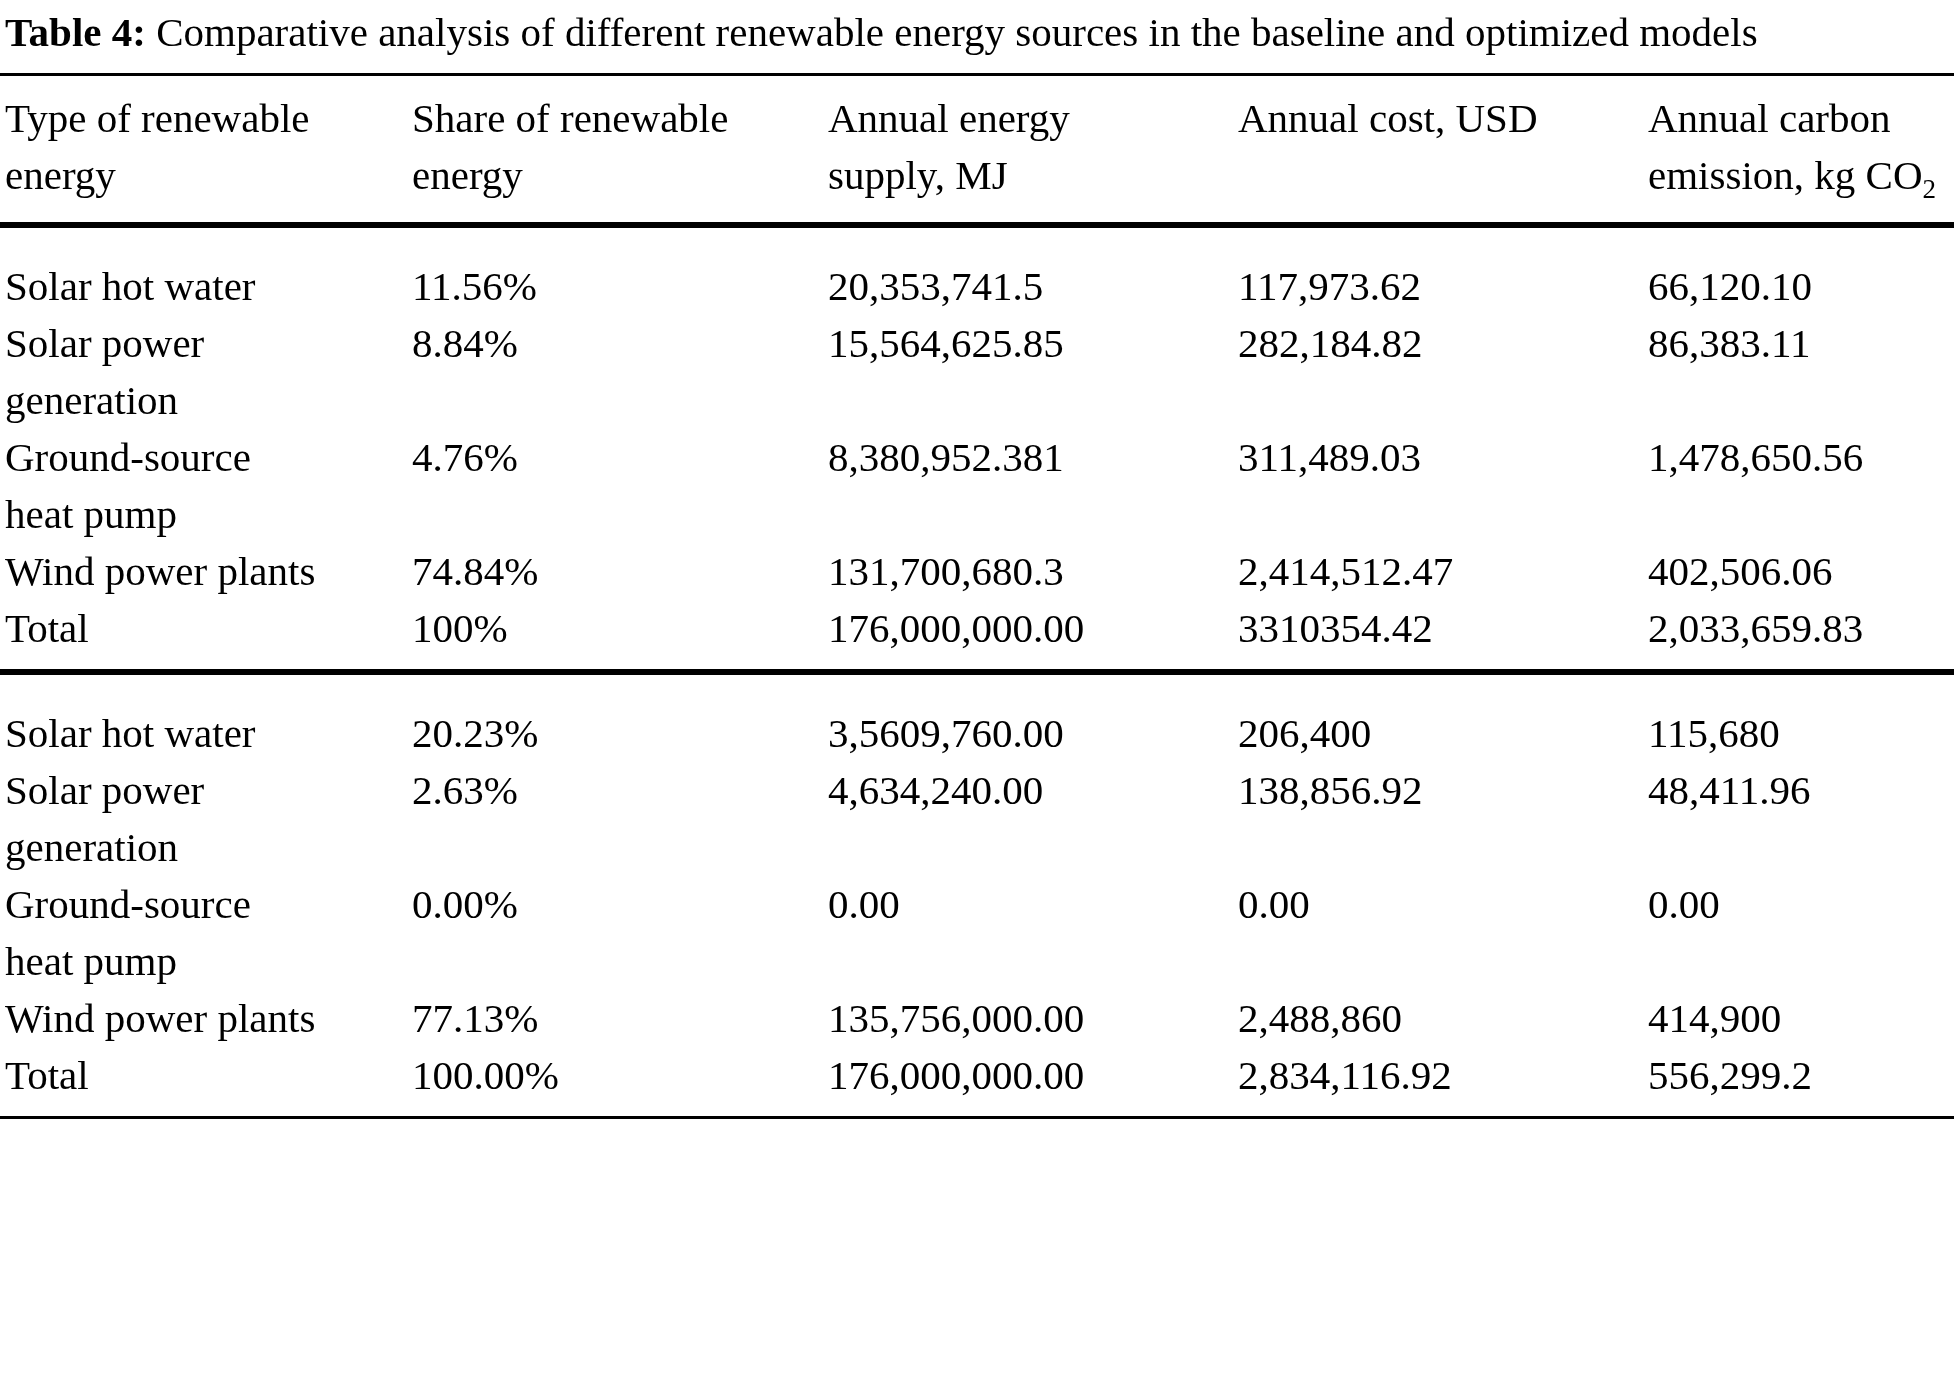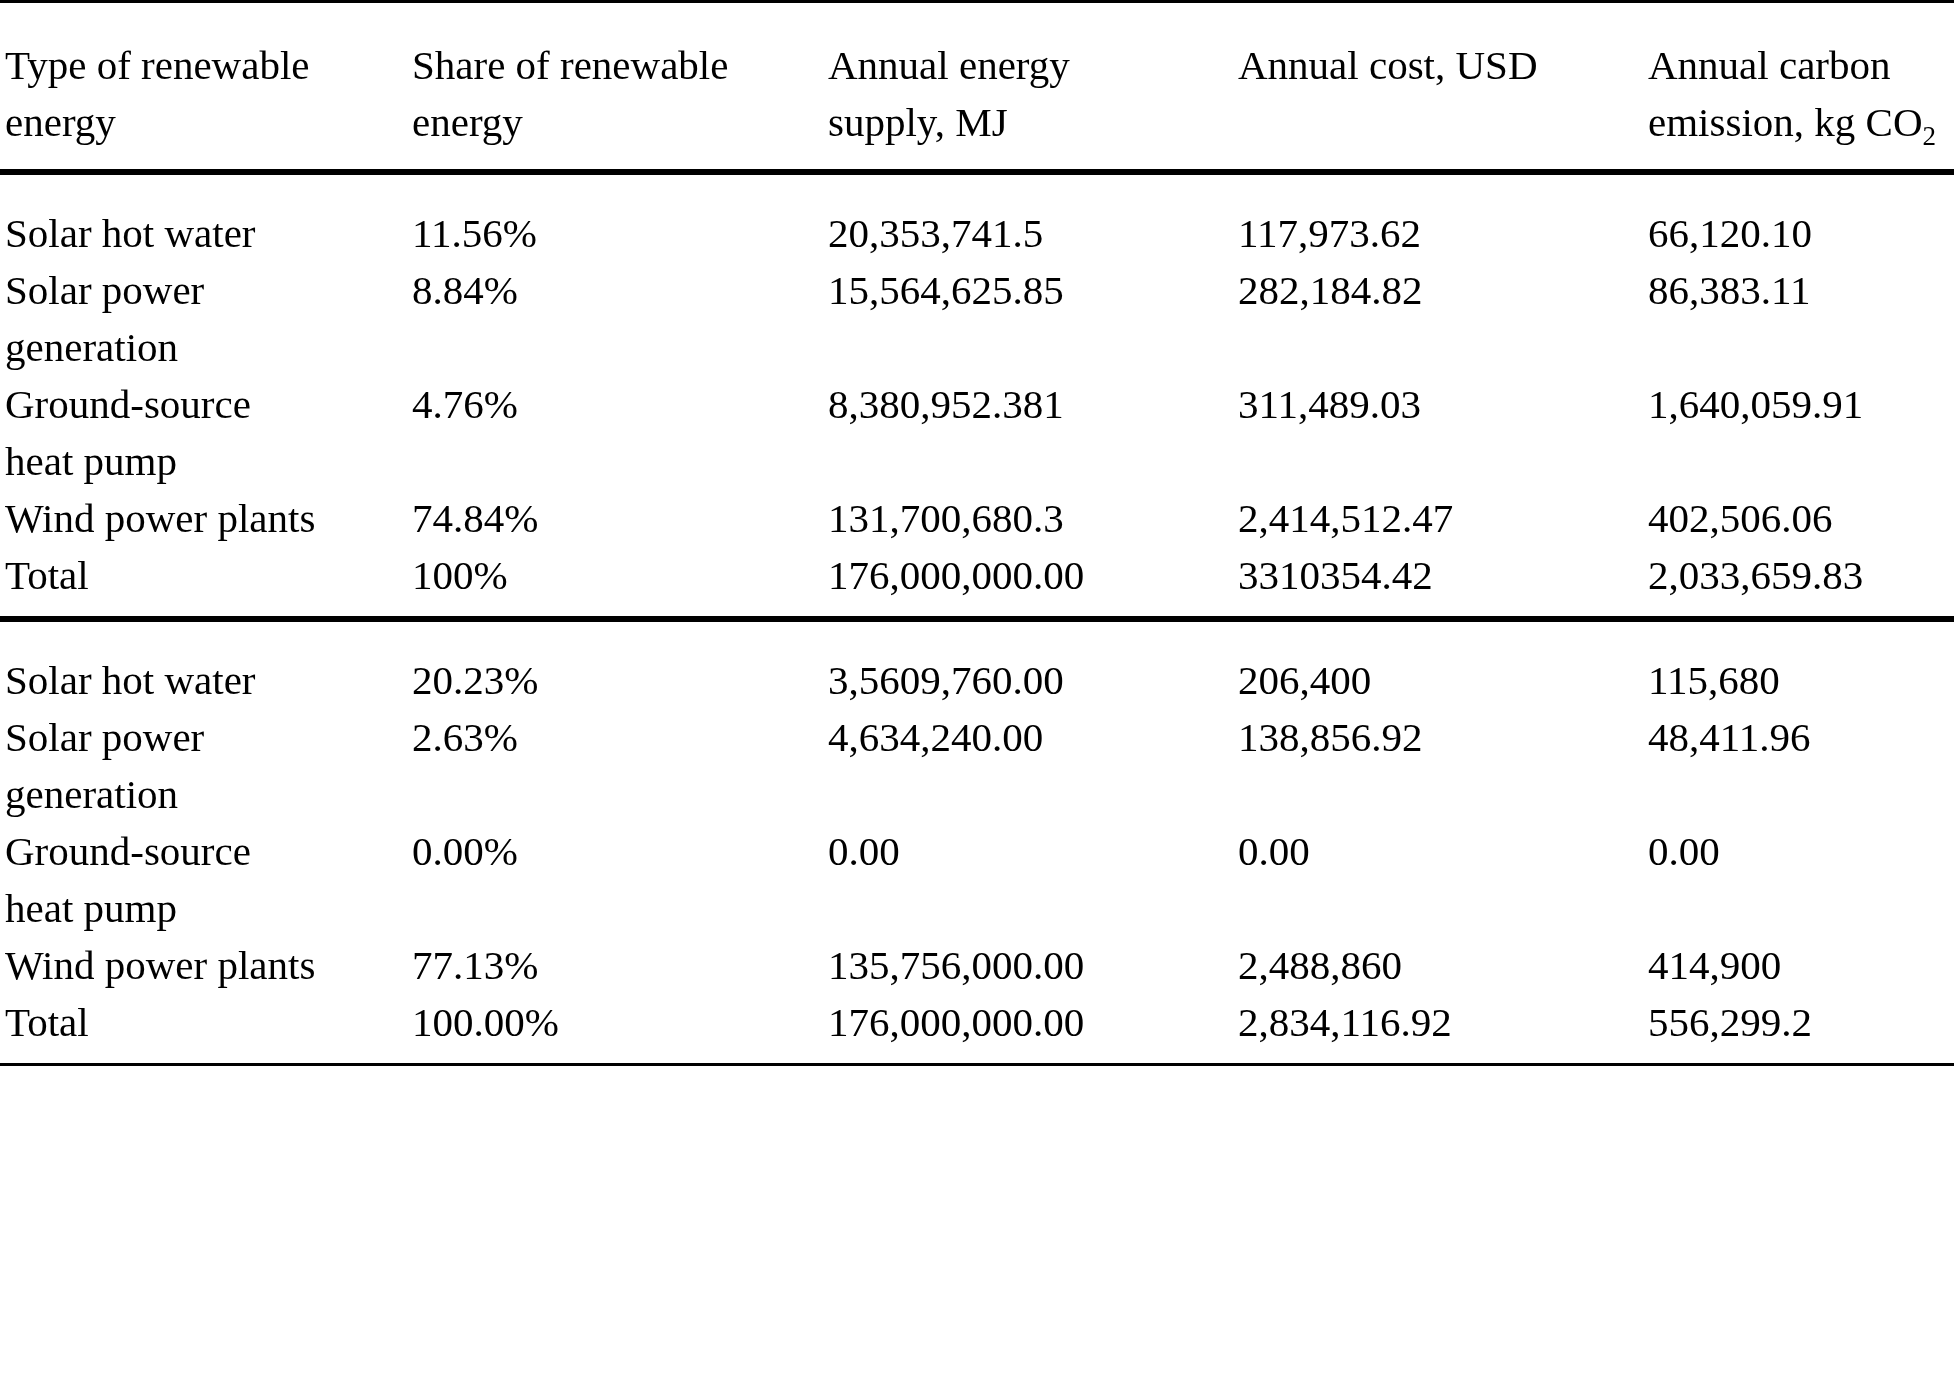--- a/index.html
+++ b/index.html
@@ -25,21 +25,21 @@
   .caption .bold { font-weight: bold; }
   .rule {
     height: 0;
     border-top: 3px solid #000000;
   }
   .grid {
     display: grid;
     grid-template-columns: 412px 416px 410px 410px 306px;
     align-items: start;
   }
-  .grid.header { padding: 14px 16px 18px 0; margin-top: 20px; }
+  .grid.header { padding: 14px 16px 18px 0; }
   .grid.body   { padding: 10px 0 12px 0; margin-top: 20px; }
   .row { display: contents; }
   .cell { box-sizing: border-box; }
   .cell.c1 { padding-left: 5px; padding-right: 95px; }
   .cell.c2 { padding-right: 60px; }
   .cell.c3 { padding-right: 50px; }
   .cell.c4 { padding-right: 110px; }
   .cell.c5 { padding-right: 4px; }
   .section-title {
     font-weight: bold;
@@ -48,20 +48,24 @@
   sub {
     font-size: 0.66em;
     line-height: 0;
   }
 </style>
 </head>
 <body>
 
 <div class="page">
 
+  <div class="caption">
+    <span class="bold">Table 4:</span>
+    <span>Comparative analysis of different renewable energy sources in the baseline and optimized models</span>
+  </div>
 
   <div class="rule"></div>
 
   <div class="grid header">
     <div class="row">
       <div class="cell c1">Type of renewable energy</div>
       <div class="cell c2">Share of renewable energy</div>
       <div class="cell c3">Annual energy supply, MJ</div>
       <div class="cell c4">Annual cost, USD</div>
       <div class="cell c5"><span>Annual carbon emission, kg CO</span><sub>2</sub></div>
@@ -86,21 +90,21 @@
       <div class="cell c2">8.84%</div>
       <div class="cell c3">15,564,625.85</div>
       <div class="cell c4">282,184.82</div>
       <div class="cell c5">86,383.11</div>
     </div>
     <div class="row">
       <div class="cell c1">Ground-source heat pump</div>
       <div class="cell c2">4.76%</div>
       <div class="cell c3">8,380,952.381</div>
       <div class="cell c4">311,489.03</div>
-      <div class="cell c5">1,640,059.91</div>
+      <div class="cell c5">1,478,650.56</div>
     </div>
     <div class="row">
       <div class="cell c1">Wind power plants</div>
       <div class="cell c2">74.84%</div>
       <div class="cell c3">131,700,680.3</div>
       <div class="cell c4">2,414,512.47</div>
       <div class="cell c5">402,506.06</div>
     </div>
     <div class="row">
       <div class="cell c1">Total</div>

